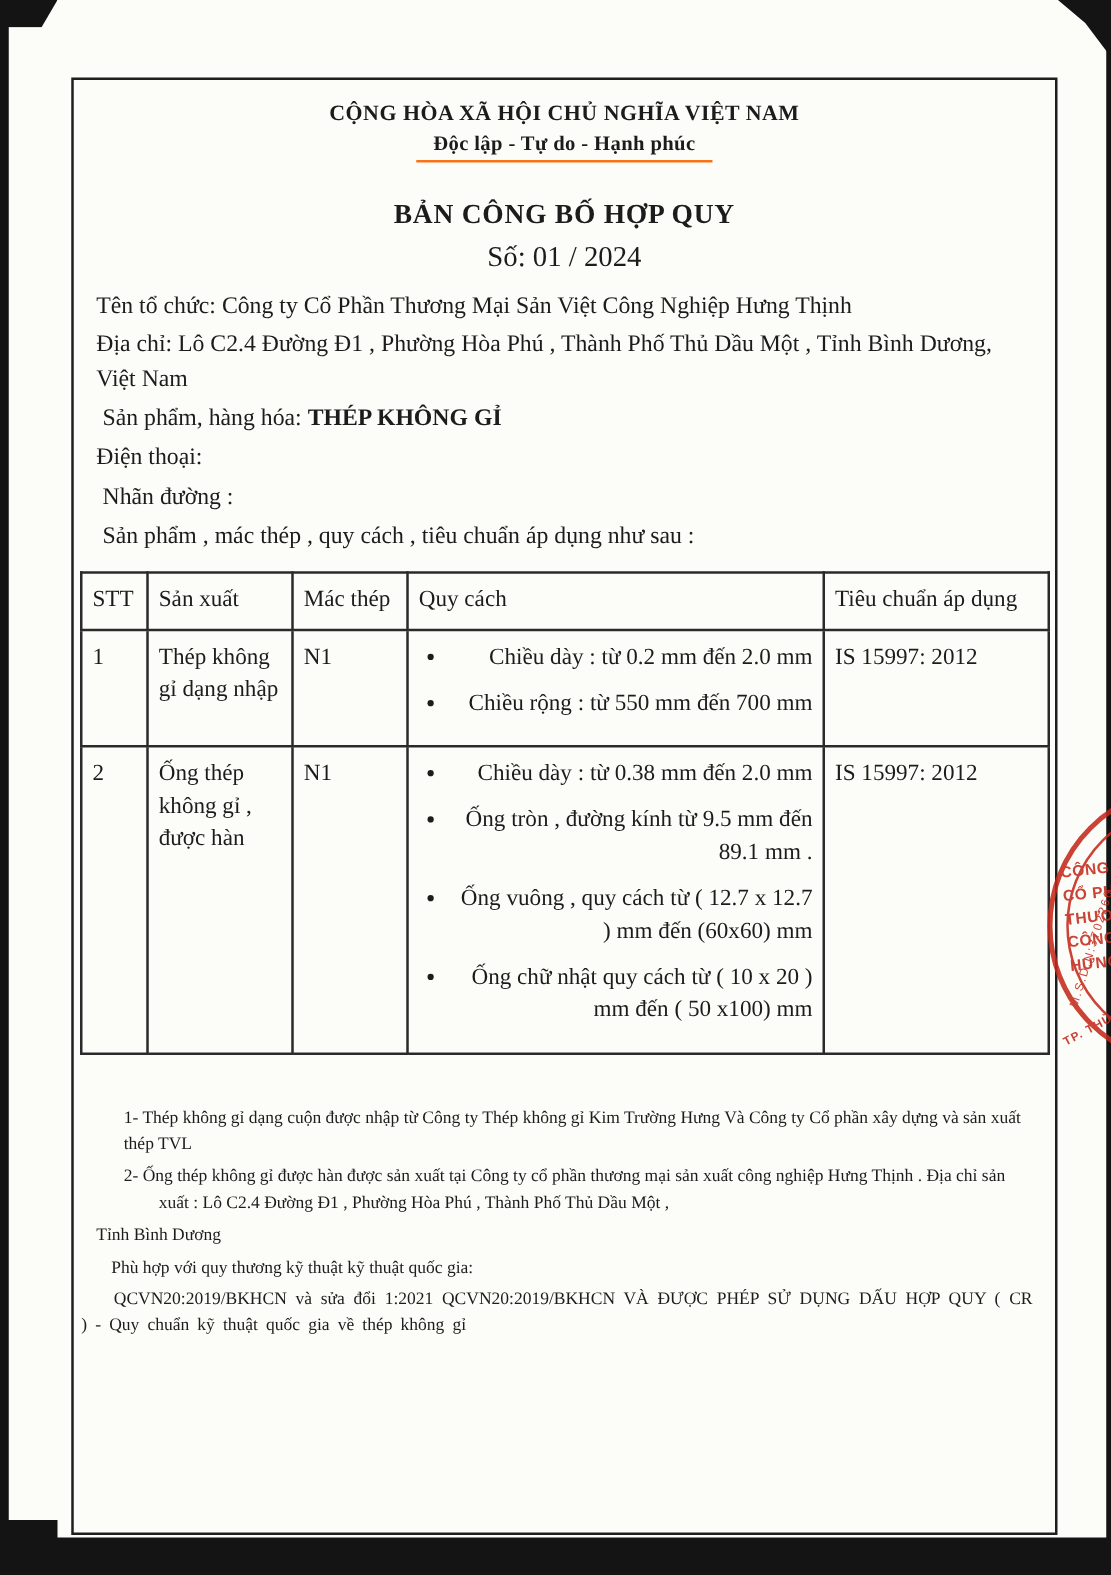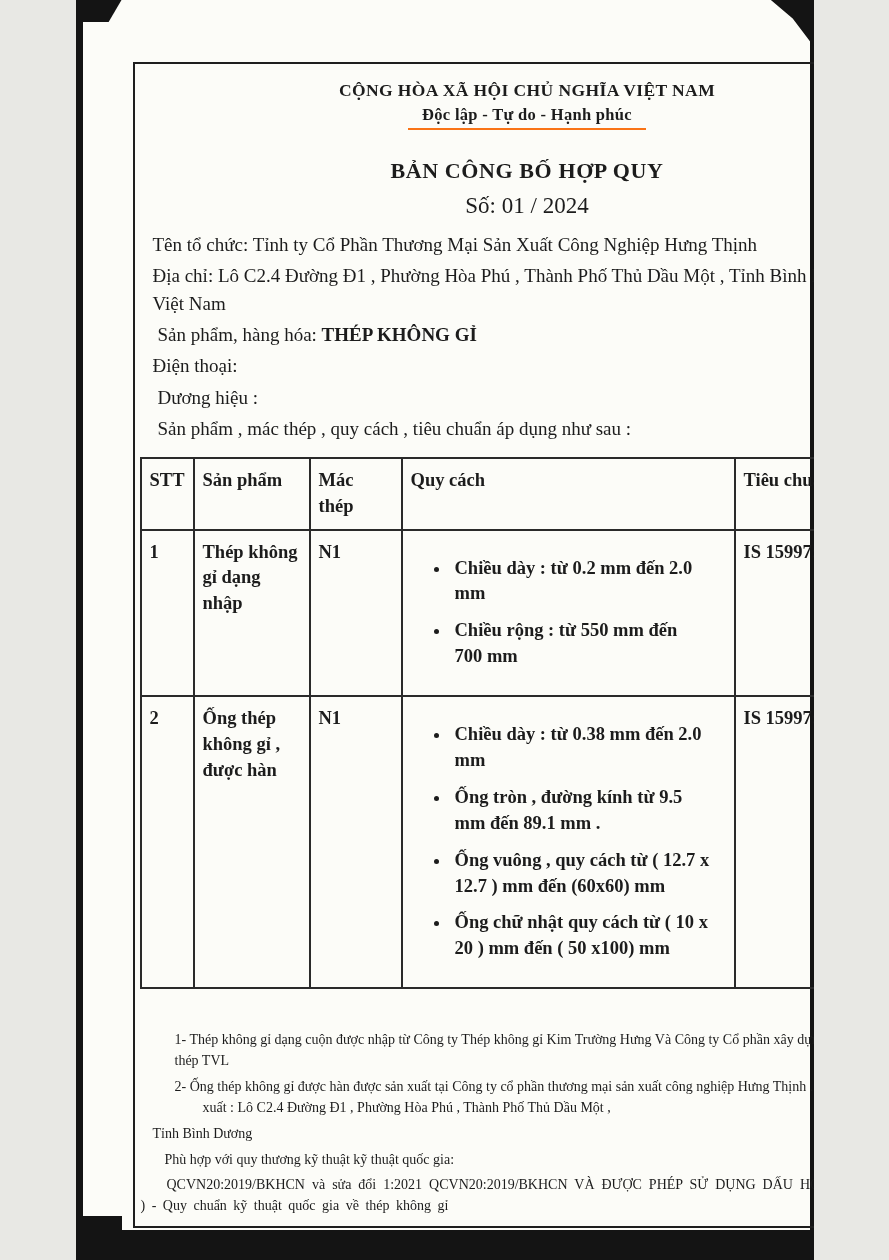--- a/index.html
+++ b/index.html
@@ -1,17 +1,17 @@
 <!DOCTYPE html>
 <html><head>
 <meta charset="utf-8">
 <style>
   html,body{margin:0;padding:0;background:#e8e8e4;}
   .page{
-    position:relative;width:738px;height:1260px;margin:0 auto;
+    position:relative;width:889px;height:1260px;margin:0 auto;
     background:#fcfcf8;overflow:hidden;
     font-family:"Liberation Serif","DejaVu Serif",serif;color:#1c1c1c;
   }
   
   .scan{position:absolute;background:#141414;}
   .scan-left{left:0;top:0;width:7px;height:1260px;}
   .scan-right{right:0;top:0;width:4px;height:1260px;}
   .scan-bottom{left:0;bottom:0;width:889px;height:30px;}
   .scan-bottom-step{left:0;bottom:26px;width:46px;height:18px;}
   .scan-top-left{left:0;top:0;width:46px;height:22px;clip-path:polygon(0 0,100% 0,72% 100%,0 100%);}
@@ -26,28 +26,28 @@
   .motto-wrap{text-align:center;margin-top:4px;}
   .motto{display:inline-block;font-weight:bold;font-size:16.5px;border-bottom:2px solid #f97316;padding:0 14px 3px 14px;letter-spacing:.3px;}
   .doc-title{text-align:center;font-weight:bold;font-size:22px;letter-spacing:.6px;margin-top:28px;}
   .doc-no{text-align:center;font-size:23px;margin-top:9px;}
   .para{font-size:19px;line-height:1.48;margin:3px 0;}
   .para.first{margin-top:12px;}
   .indent-sm{margin-left:5px;}
   .bold{font-weight:bold;}
   
   table.spec{border-collapse:collapse;width:774px;margin:14px 0 0 -13px;font-size:18.5px;table-layout:fixed;}
-  table.spec th,table.spec td{border:2px solid #2a2a2a;vertical-align:top;padding:9px 8px;font-weight:bold;text-align:left;line-height:1.4;}
+  table.spec th,table.spec td{border:2px solid #2a2a2a;vertical-align:top;padding:9px 8px;font-weight:normal;text-align:left;line-height:1.4;}
   .col-stt{width:53px;} .col-product{width:116px;} .col-grade{width:92px;} .col-spec{width:333px;} .col-std{width:180px;}
   td.cell-stt{text-align:center;}
   td.cell-product{text-align:justify;padding:12px 10px;}
   td.cell-grade{padding-left:18px;padding-top:12px;}
   td.cell-spec{padding:12px 8px 6px 8px;}
   td.cell-std{padding-top:12px;}
-  ul.specs{margin:16px;padding-left:24px;list-style:disc;}
+  ul.specs{margin:0;padding-left:24px;list-style:disc;text-align:right;}
   ul.specs li{padding-left:4px;margin-bottom:11px;}
   
   .notes{margin-top:40px;font-size:14px;line-height:1.5;}
   .note-1{margin-left:22px;}
   .note-2{margin-left:50px;text-indent:-28px;margin-top:5px;}
   .province{margin-left:0;margin-top:5px;}
   .conf-intro{margin-left:12px;margin-top:5px;}
   .conf-detail{margin-left:-12px;margin-top:4px;text-align:justify;text-indent:26px;word-spacing:3px;}
   
   .stamp{position:absolute;left:838px;top:628px;width:225px;height:225px;color:#c4281b;
@@ -73,41 +73,41 @@
   <div class="frame">
 
     <div class="nat-title">CỘNG HÒA XÃ HỘI CHỦ NGHĨA VIỆT NAM</div>
     <div class="motto-wrap">
       <span class="motto">Độc lập - Tự do - Hạnh phúc</span>
     </div>
 
     <div class="doc-title">BẢN CÔNG BỐ HỢP QUY</div>
     <div class="doc-no">Số: 01 / 2024</div>
 
-    <div class="para first">Tên tổ chức: Tỉnh ty Cổ Phần Thương Mại Sản Xuất Công Nghiệp Hưng Thịnh</div>
+    <div class="para first">Tên tổ chức: Công ty Cổ Phần Thương Mại Sản Việt Công Nghiệp Hưng Thịnh</div>
     <div class="para">Địa chỉ: Lô C2.4 Đường Đ1 , Phường Hòa Phú , Thành Phố Thủ Dầu Một , Tỉnh Bình Dương, Việt Nam</div>
     <div class="para indent-sm">
       <span>Sản phẩm, hàng hóa: </span><span class="bold">THÉP KHÔNG GỈ</span>
     </div>
     <div class="para">Điện thoại:</div>
-    <div class="para indent-sm">Dương hiệu :</div>
+    <div class="para indent-sm">Nhãn đường :</div>
     <div class="para indent-sm">Sản phẩm , mác thép , quy cách , tiêu chuẩn áp dụng như sau :</div>
 
     <table class="spec">
       <colgroup>
         <col class="col-stt">
           <col class="col-product">
           <col class="col-grade">
           <col class="col-spec">
           <col class="col-std">
       </colgroup>
       <tbody>
           <tr>
         <th>STT</th>
-        <th>Sản phẩm</th>
+        <th>Sản xuất</th>
         <th>Mác thép</th>
         <th>Quy cách</th>
         <th>Tiêu chuẩn áp dụng</th>
       </tr>
       <tr>
         <td class="cell-stt">1</td>
         <td class="cell-product">Thép không gỉ dạng nhập</td>
         <td class="cell-grade">N1</td>
         <td class="cell-spec">
           <ul class="specs">

